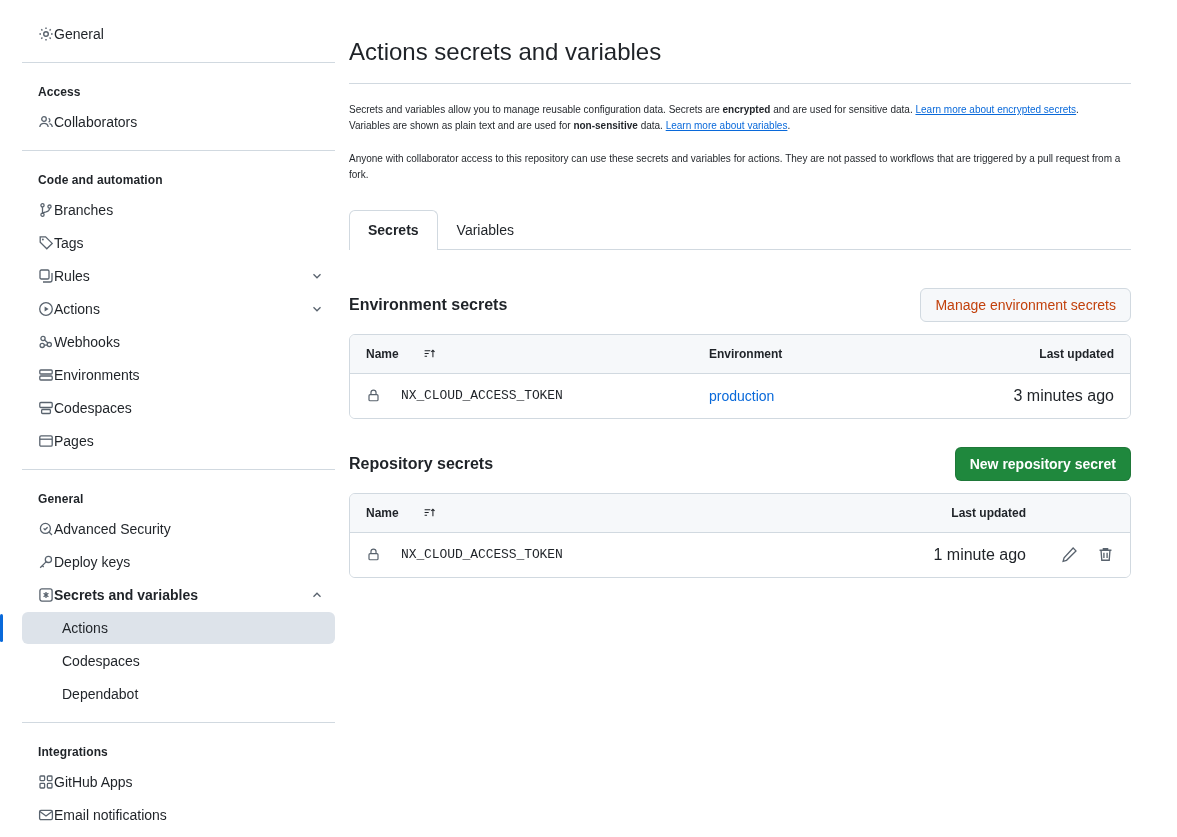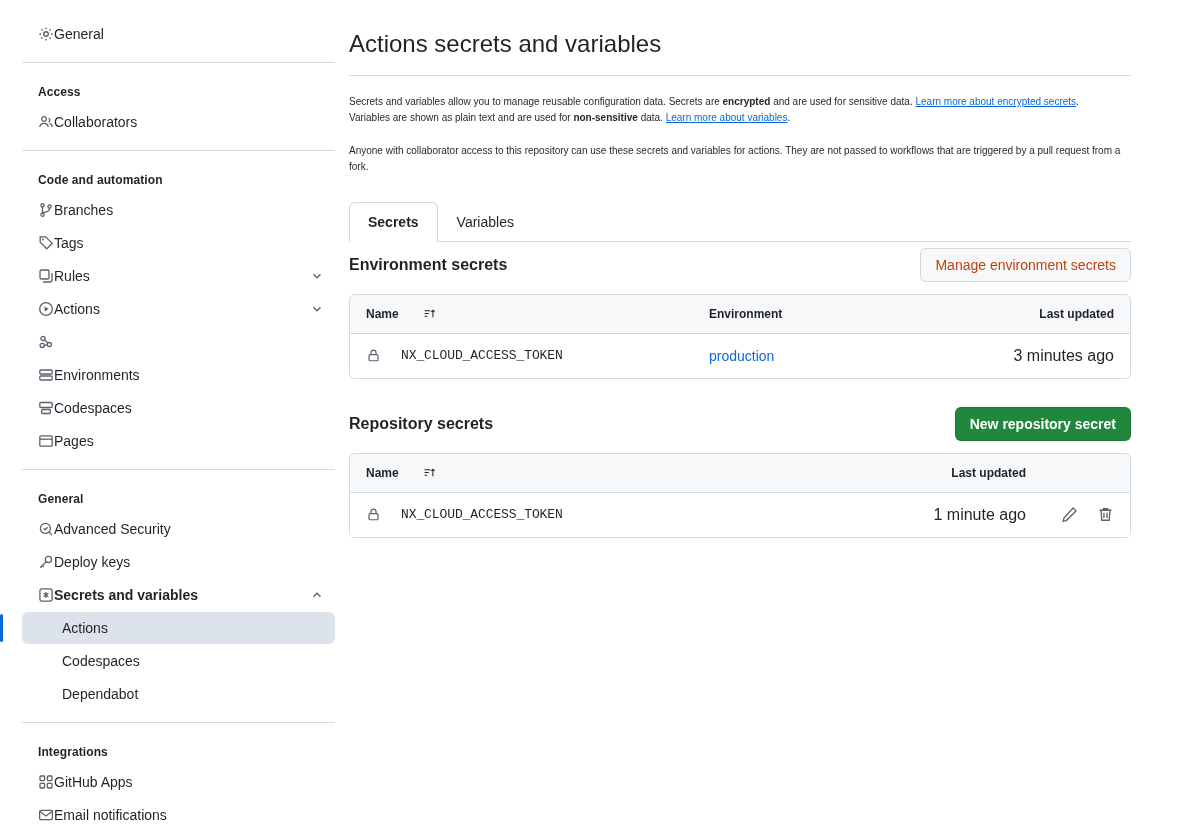--- a/index.html
+++ b/index.html
@@ -72,21 +72,21 @@
   .nav-sep {
     height: 1px;
     background: #d1d9e0;
     margin: 12px 14px 12px 0;
   }
   .first-item { margin-top: 16px; }
 
   
   .main {
     flex: 1 1 auto;
-    padding: 8px 46px 0 0;
+    padding: 16px 46px 0 0;
     min-width: 0;
   }
   .page-title {
     font-size: 24px;
     font-weight: normal;
     color: #1f2328;
     margin: 20px 0 0 0;
     padding-bottom: 16px;
     border-bottom: 1px solid #d1d9e0;
     line-height: 1.3;
@@ -125,21 +125,21 @@
   .tab.active {
     background: #ffffff;
     border-color: #d1d9e0;
     font-weight: bold;
   }
 
   .section-head {
     display: flex;
     align-items: center;
     justify-content: space-between;
-    margin-top: 6px;
+    margin-top: 38px;
   }
   .section-title {
     font-size: 16px;
     font-weight: bold;
     color: #1f2328;
   }
   .btn {
     font-size: 14px;
     font-family: "Liberation Sans", sans-serif;
     border-radius: 6px;
@@ -299,20 +299,21 @@
 
       <div class="nav-item">
         <span class="ico">
           <svg width="16" height="16" viewBox="0 0 16 16" fill="none" stroke="currentColor" stroke-width="1.3">
             <circle cx="5" cy="4.5" r="2.1"></circle>
               <circle cx="11.3" cy="10.6" r="2.1"></circle>
               <circle cx="4.2" cy="11.4" r="2.1"></circle>
             <path d="M6.6 6l3.4 3M9.3 11.2H6.3"></path>
           </svg>
         </span>
+        <span class="label">Webhooks</span>
       </div>
 
       <div class="nav-item">
         <span class="ico">
           <svg width="16" height="16" viewBox="0 0 16 16" fill="none" stroke="currentColor" stroke-width="1.3">
             <rect x="1.8" y="3" width="12.4" height="4" rx="1"></rect>
               <rect x="1.8" y="9" width="12.4" height="4" rx="1"></rect>
             <path d="M4 5h.01M4 11h.01"></path>
           </svg>
         </span>

